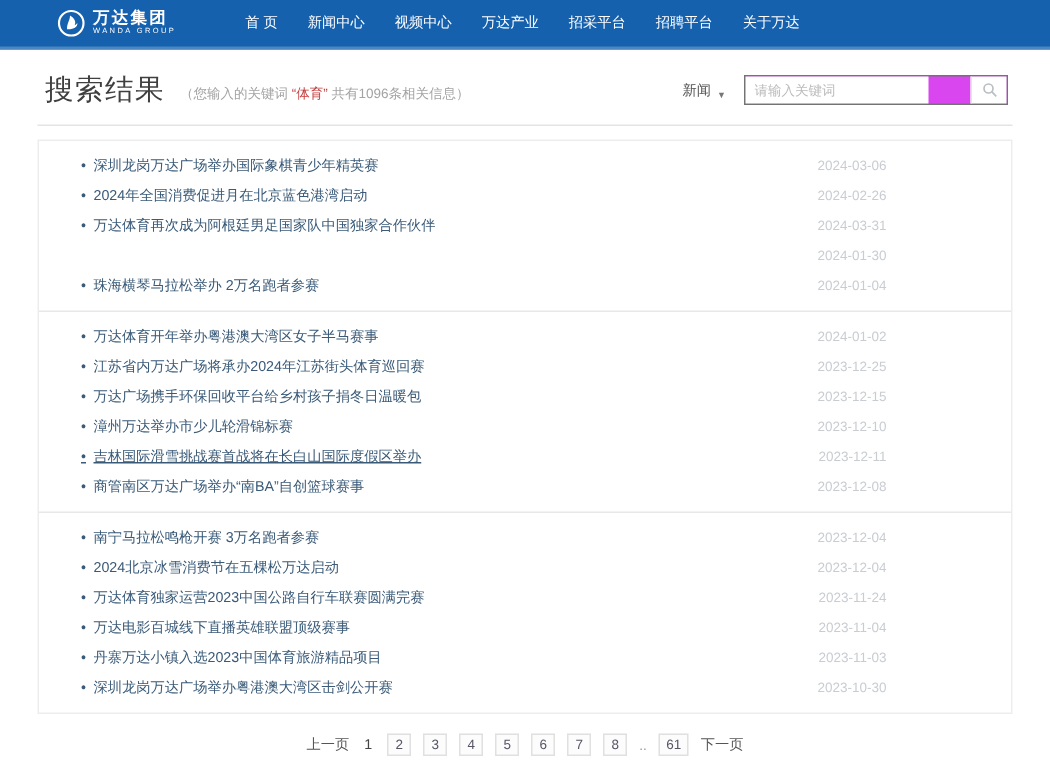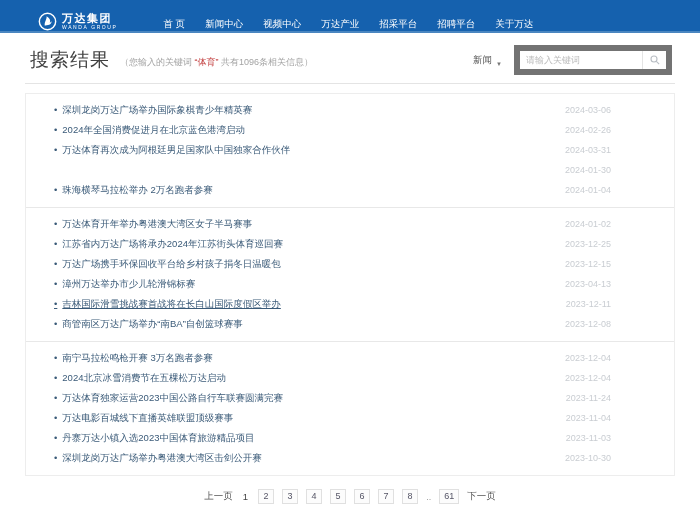--- a/index.html
+++ b/index.html
@@ -1,50 +1,50 @@
 <!DOCTYPE html>
 <html><head>
 <meta charset="utf-8">
 <style>
   * { margin:0; padding:0; box-sizing:border-box; }
   html,body { width:700px; height:519px; background:#fff; font-family:"Liberation Sans","DejaVu Sans",sans-serif; overflow:hidden; }
 
   
-  .topbar { height:33px; background:#1561ae; border-bottom:2px solid #4a86c0; display:flex; align-items:flex-end; padding-left:38px; }
+  .topbar { height:33px; background:#1561ae; border-bottom:2px solid #4a86c0; display:flex; align-items:center; padding-left:38px; }
   .logo { display:flex; align-items:center; gap:5px; cursor:pointer; }
   .logo-text { display:flex; flex-direction:column; color:#fff; line-height:1.05; }
   .logo-cn { font-size:11px; font-weight:bold; letter-spacing:1.5px; }
   .logo-en { font-size:5px; letter-spacing:1.6px; }
   .nav { display:flex; margin-left:46px; gap:20px; }
   .nav a { color:#fff; font-size:9.5px; text-decoration:none; cursor:pointer; white-space:nowrap; }
 
   
   .search-header { display:flex; align-items:center; padding:13px 28px 0 30px; height:41px; }
   .page-title { font-size:19px; font-weight:500; color:#3f3f3f; letter-spacing:1px; }
   .summary { font-size:9px; color:#a3a3a3; margin-left:10px; margin-top:4px; }
   .summary .kw { color:#c34040; }
   .controls { margin-left:auto; display:flex; align-items:center; }
   .category { font-size:9.5px; color:#555; display:flex; align-items:flex-end; gap:4px; margin-right:12px; cursor:pointer; }
   .caret { font-size:6px; color:#777; }
-  .search-box { display:flex; border:6px solid #737373; background:#fde047; }
+  .search-box { display:flex; border:1px solid #737373; background:#d946ef;gap:28px; }
   .search-box input { width:122px; height:18px; border:none; outline:none; padding:0 6px; font-size:9px; color:#444; }
   .search-box input::placeholder { color:#bbb; }
   .search-btn { width:24px; height:18px; border:none; border-left:1px solid #e4e4e4; background:#fff; display:flex; align-items:center; justify-content:center; cursor:pointer; }
 
   .header-divider { border:none; border-top:1px solid #e4e4e4; margin:9px 25px 0 25px; }
 
   
   .results-box { margin:9px 25px 0 25px; border:1px solid #ededed; }
   .group { list-style:none; padding:6px 28px 7px 28px; }
   .group + .group { border-top:1px solid #e8e8e8; }
   .row { display:flex; align-items:center; height:20px; }
   .row .title { font-size:9.5px; color:#3a5a78; text-decoration:none; cursor:pointer; white-space:nowrap; }
   .row .title::before { content:"•"; margin-right:5px; color:#3a5a78; }
   .row.underlined .title { text-decoration:underline; }
-  .row .date { margin-left:auto; margin-right:35px; font-size:9px; color:#c9cdd2; }
+  .row .date { margin-left:auto; margin-right:55px; font-size:9px; color:#c9cdd2; }
 
   
   .pagination { display:flex; justify-content:center; align-items:center; gap:8px; margin-top:13px; }
   .pg-text { font-size:9.5px; color:#555; text-decoration:none; cursor:pointer; }
   .pg-current { font-size:9.5px; color:#444; padding:0 2px; }
   .pg-box { min-width:16px; height:15px; line-height:13px; padding:0 4px; border:1px solid #e0e0e0; background:#fcfcfc; font-size:9px; color:#556; text-align:center; text-decoration:none; cursor:pointer; }
   .pg-ellipsis { font-size:9px; color:#999; }
 </style>
 </head>
 <body>
@@ -127,21 +127,21 @@
     <li class="row">
         <a class="title">江苏省内万达广场将承办2024年江苏街头体育巡回赛</a>
         <span class="date">2023-12-25</span>
       </li>
     <li class="row">
         <a class="title">万达广场携手环保回收平台给乡村孩子捐冬日温暖包</a>
         <span class="date">2023-12-15</span>
       </li>
     <li class="row">
         <a class="title">漳州万达举办市少儿轮滑锦标赛</a>
-        <span class="date">2023-04-13</span>
+        <span class="date">2023-12-10</span>
       </li>
     <li class="row underlined">
         <a class="title">吉林国际滑雪挑战赛首战将在长白山国际度假区举办</a>
         <span class="date">2023-12-11</span>
       </li>
     <li class="row">
         <a class="title">商管南区万达广场举办“南BA”自创篮球赛事</a>
         <span class="date">2023-12-08</span>
       </li>
   </ul>

